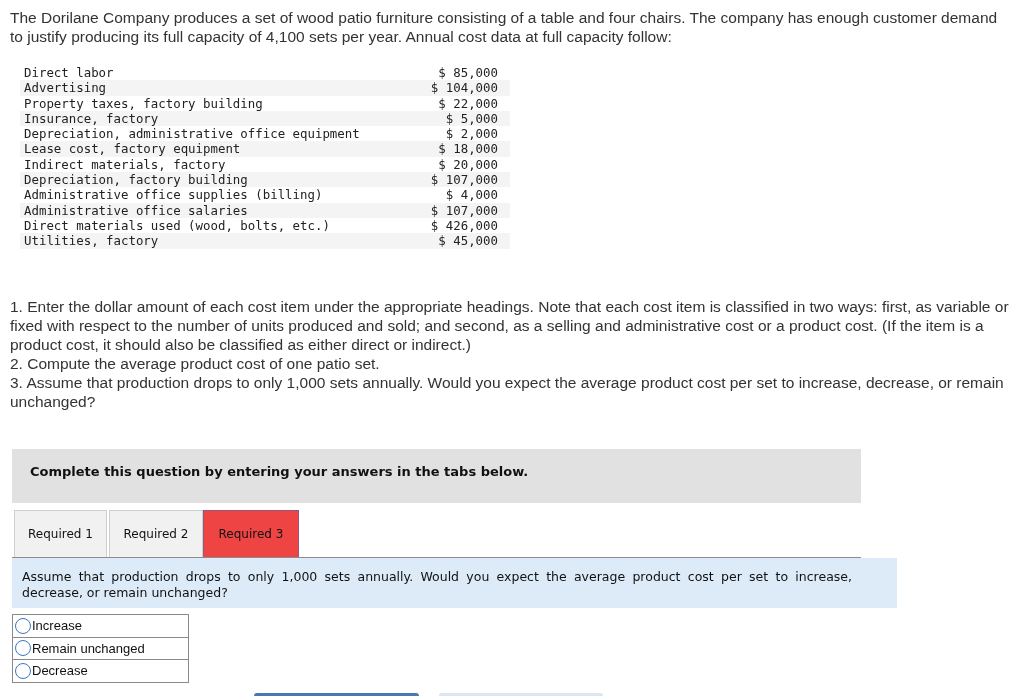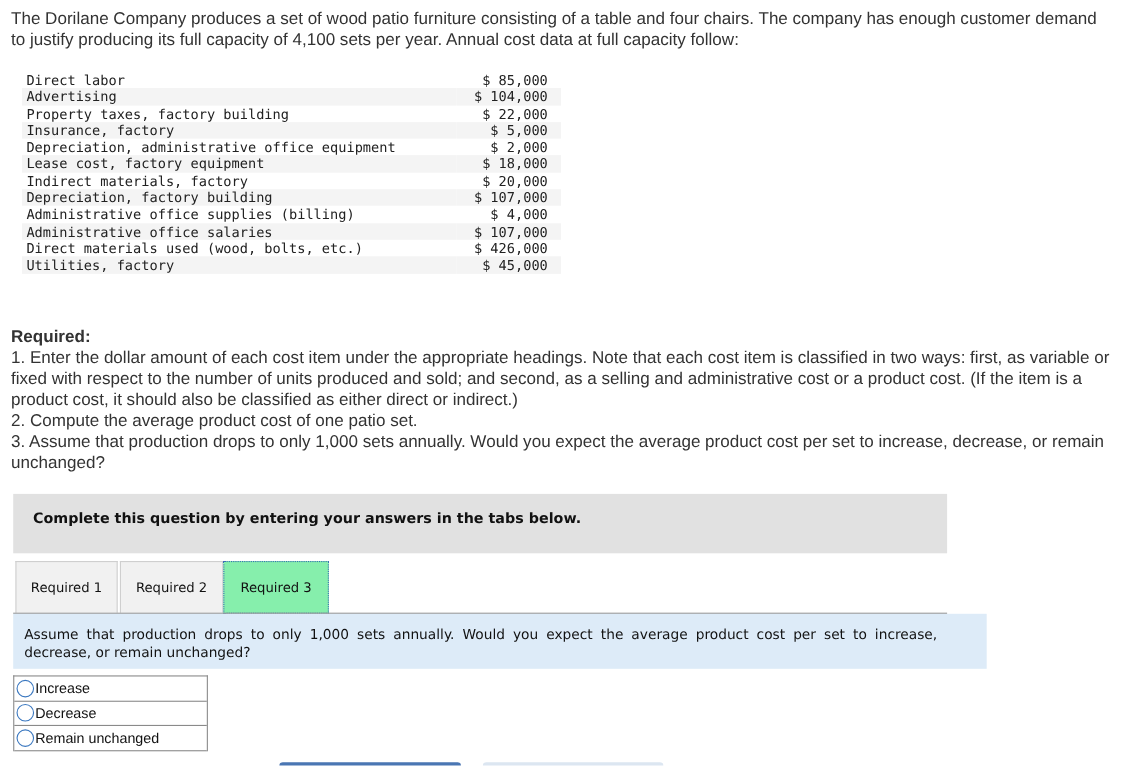--- a/index.html
+++ b/index.html
@@ -91,21 +91,21 @@
     color: #111;
     display: flex;
     align-items: center;
     justify-content: center;
     cursor: pointer;
   }
   .tab.t1 { left: 0; width: 93px; }
   .tab.t2 { left: 95px; width: 94px; }
   .tab.t3 {
     left: 189px; width: 96px;
-    background: #86efac;
+    background: #ef4444;
     border: 1px dotted #3a6db5;
     height: 48px;
   }
   .tab-line {
     position: absolute;
     left: 12px;
     top: 557px;
     width: 849px;
     height: 1px;
     background: #8c8c8c;
@@ -225,21 +225,20 @@
         <td class="amt">$ 426,000</td>
       </tr>
     <tr>
         <td>Utilities, factory</td>
         <td class="amt">$ 45,000</td>
       </tr>
   </tbody>
 </table>
 
 <div class="required">
-  <div class="req-head">Required:</div>
   <div>1. Enter the dollar amount of each cost item under the appropriate headings. Note that each cost item is classified in two ways: first, as variable or fixed with respect to the number of units produced and sold; and second, as a selling and administrative cost or a product cost. (If the item is a product cost, it should also be classified as either direct or indirect.)</div>
   <div>2. Compute the average product cost of one patio set.</div>
   <div>3. Assume that production drops to only 1,000 sets annually. Would you expect the average product cost per set to increase, decrease, or remain unchanged?</div>
 </div>
 
 <div class="banner">
   <div class="banner-text">Complete this question by entering your answers in the tabs below.</div>
 </div>
 
 <div class="tabs">
@@ -253,22 +252,22 @@
   <div class="question-text">Assume that production drops to only 1,000 sets annually. Would you expect the average product cost per set to increase, decrease, or remain unchanged?</div>
 </div>
 
 <div class="options">
   <div class="option">
     <span class="radio"></span>
     <span class="option-label">Increase</span>
   </div>
   <div class="option">
     <span class="radio"></span>
-    <span class="option-label">Decrease</span>
+    <span class="option-label">Remain unchanged</span>
   </div>
   <div class="option">
     <span class="radio"></span>
-    <span class="option-label">Remain unchanged</span>
+    <span class="option-label">Decrease</span>
   </div>
 </div>
 
 <div class="btn btn-prev"></div>
 <div class="btn btn-next"></div>
 
 </body></html>

